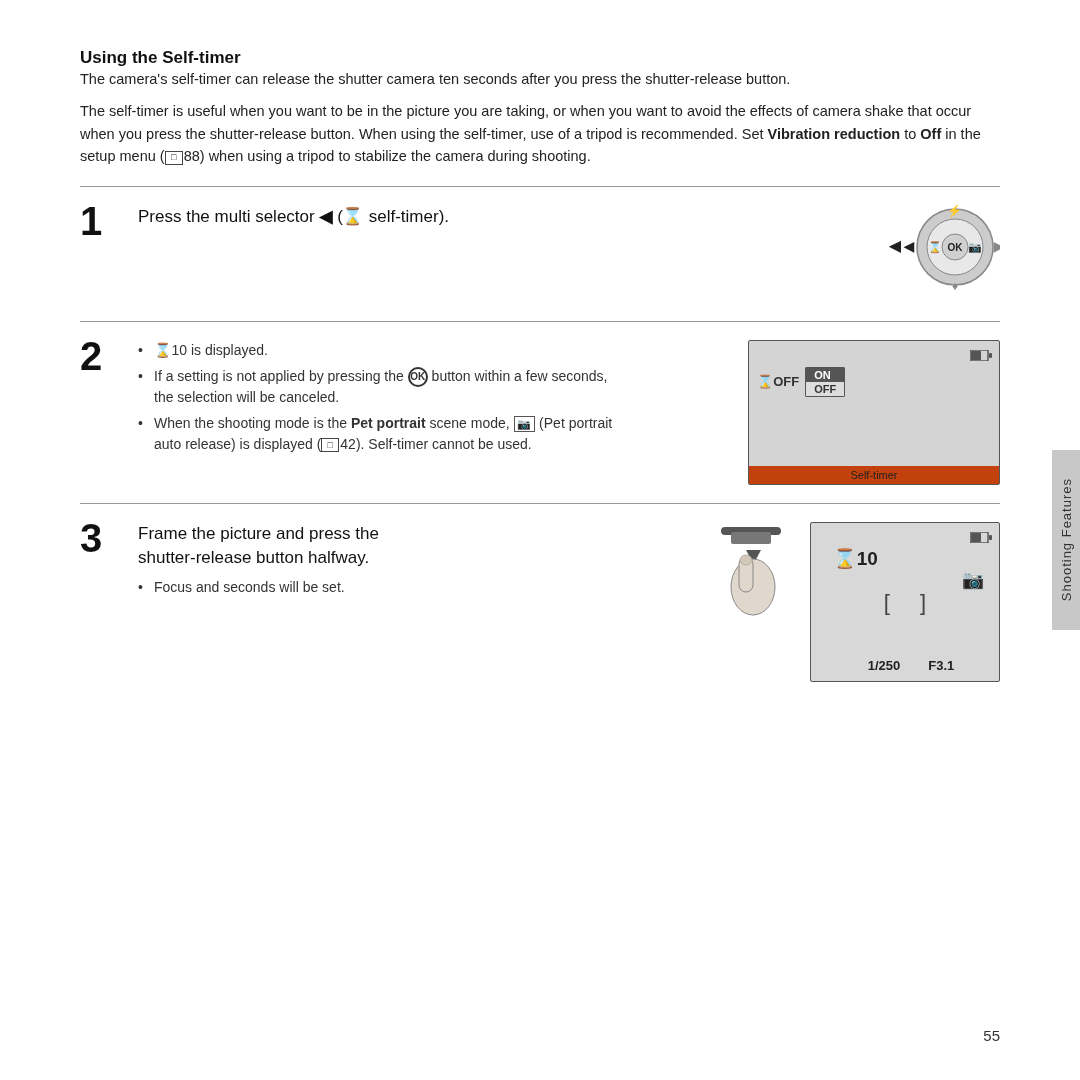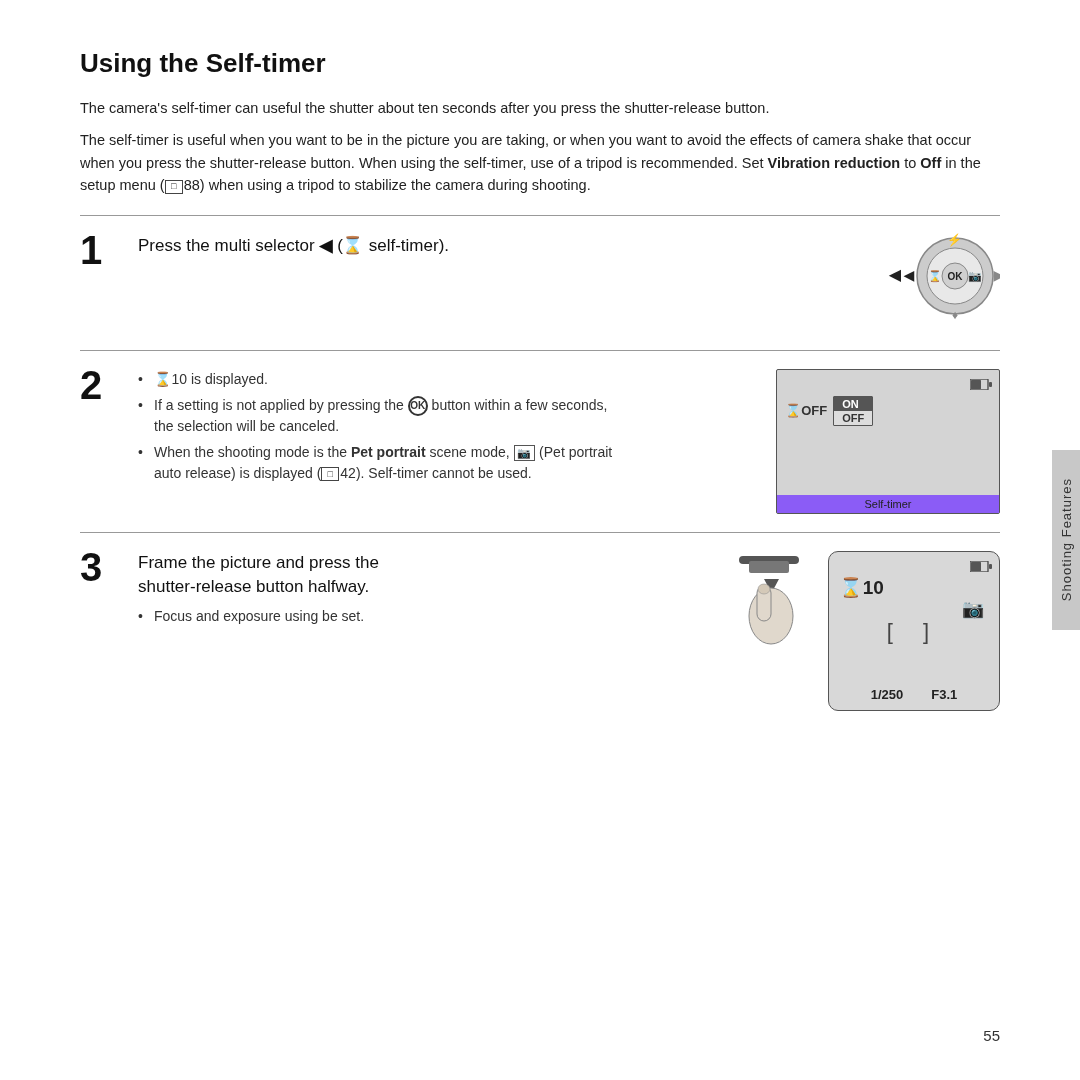--- a/index.html
+++ b/index.html
@@ -54,23 +54,22 @@
       color: #333;
     }
 
     
     .content {
       max-width: 980px;
     }
 
     
     .page-title {
-      font-size: 26px;
+      font-size: 17px;
       font-weight: 900;
-      margin-bottom: 18px;
       color: #111;
     }
 
     
     .intro-para {
       font-size: 14.5px;
       line-height: 1.55;
       margin-bottom: 10px;
       color: #222;
     }
@@ -185,21 +184,21 @@
 
     .step3-right {
       margin-left: 20px;
       display: flex;
       gap: 12px;
       flex-shrink: 0;
     }
 
     
     .menu-box {
-      width: 224px;
+      width: 252px;
       height: 145px;
       border: 1.5px solid #555;
       background: #d4d4d4;
       position: relative;
       border-radius: 2px;
     }
 
     .menu-box-inner {
       padding: 6px 8px;
       height: 100%;
@@ -228,35 +227,36 @@
       font-size: 11px;
       font-weight: bold;
       padding: 1px 8px;
     }
 
     .menu-footer {
       position: absolute;
       bottom: 0;
       left: 0;
       right: 0;
-      background: #8b5cf6;
+      background: #c2410c;
       text-align: center;
       padding: 3px 0;
       font-size: 11px;
       color: #222;
     }
 
     
     .camera-display {
-      width: 172px;
+      width: 190px;
       height: 160px;
       border: 1.5px solid #555;
       background: #d8d8d8;
       position: relative;
-      border-radius: 10px;
+      border-radius: 2px;
+      padding-left: 12px;
     }
 
     .camera-display-inner {
       padding: 8px 10px;
       height: 100%;
       position: relative;
     }
 
     
     .shutter-svg-wrap {
@@ -317,21 +317,21 @@
 <div class="page-container">
 
   <div class="sidebar-tab">
     <span class="sidebar-tab-text">Shooting Features</span>
   </div>
 
   <div class="content">
 
     <h1 class="page-title">Using the Self-timer</h1>
 
-    <p class="intro-para">The camera's self-timer can useful the shutter about ten seconds after you press the shutter-release button.</p>
+    <p class="intro-para">The camera's self-timer can release the shutter camera ten seconds after you press the shutter-release button.</p>
 
     <p class="intro-para">
       <span>The self-timer is useful when you want to be in the picture you are taking, or when you want to avoid the effects of camera shake that occur when you press the shutter-release button. When using the self-timer, use of a tripod is recommended. Set </span><strong>Vibration reduction</strong><span> to </span><strong>Off</strong><span> in the setup menu (</span><span class="book-ref">□</span><span>88</span><span>) when using a tripod to stabilize the camera during shooting.</span>
     </p>
 
     <hr class="divider">
 
     <div class="step1-row">
       <div class="step1-left">
         <div class="step-row">
@@ -420,21 +420,21 @@
     <div class="step3-row">
       <div class="step3-left">
         <div class="step-row">
           <div class="step-number">3</div>
           <div class="step-content">
             <p class="step-header">
               Frame the picture and press the<br>
               shutter-release button halfway.
             </p>
             <ul class="bullet-list">
-              <li>Focus and exposure using be set.</li>
+              <li>Focus and seconds will be set.</li>
             </ul>
           </div>
         </div>
       </div>
       <div class="step3-right">
 
         <div class="shutter-svg-wrap">
           <svg width="85" height="100" viewBox="0 0 85 100">
 
             <rect x="10" y="5" width="60" height="8" rx="4" fill="#555"></rect>

